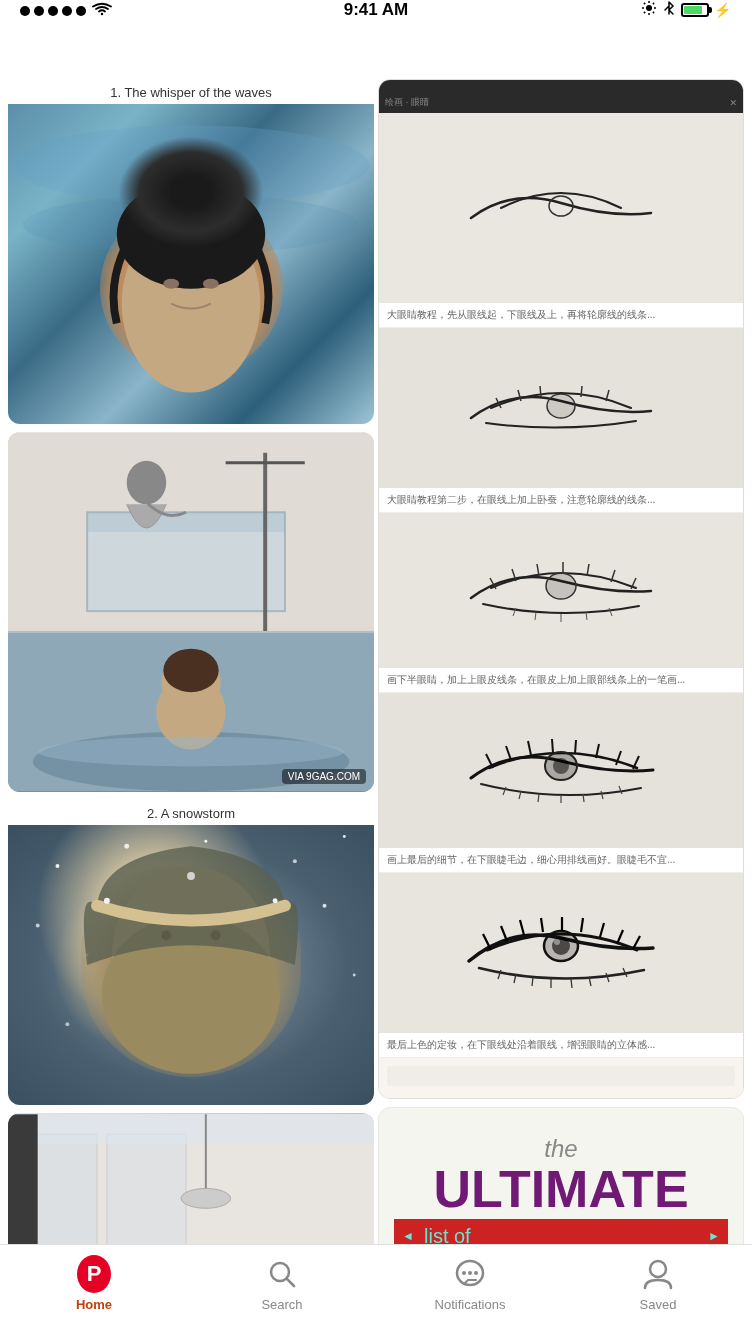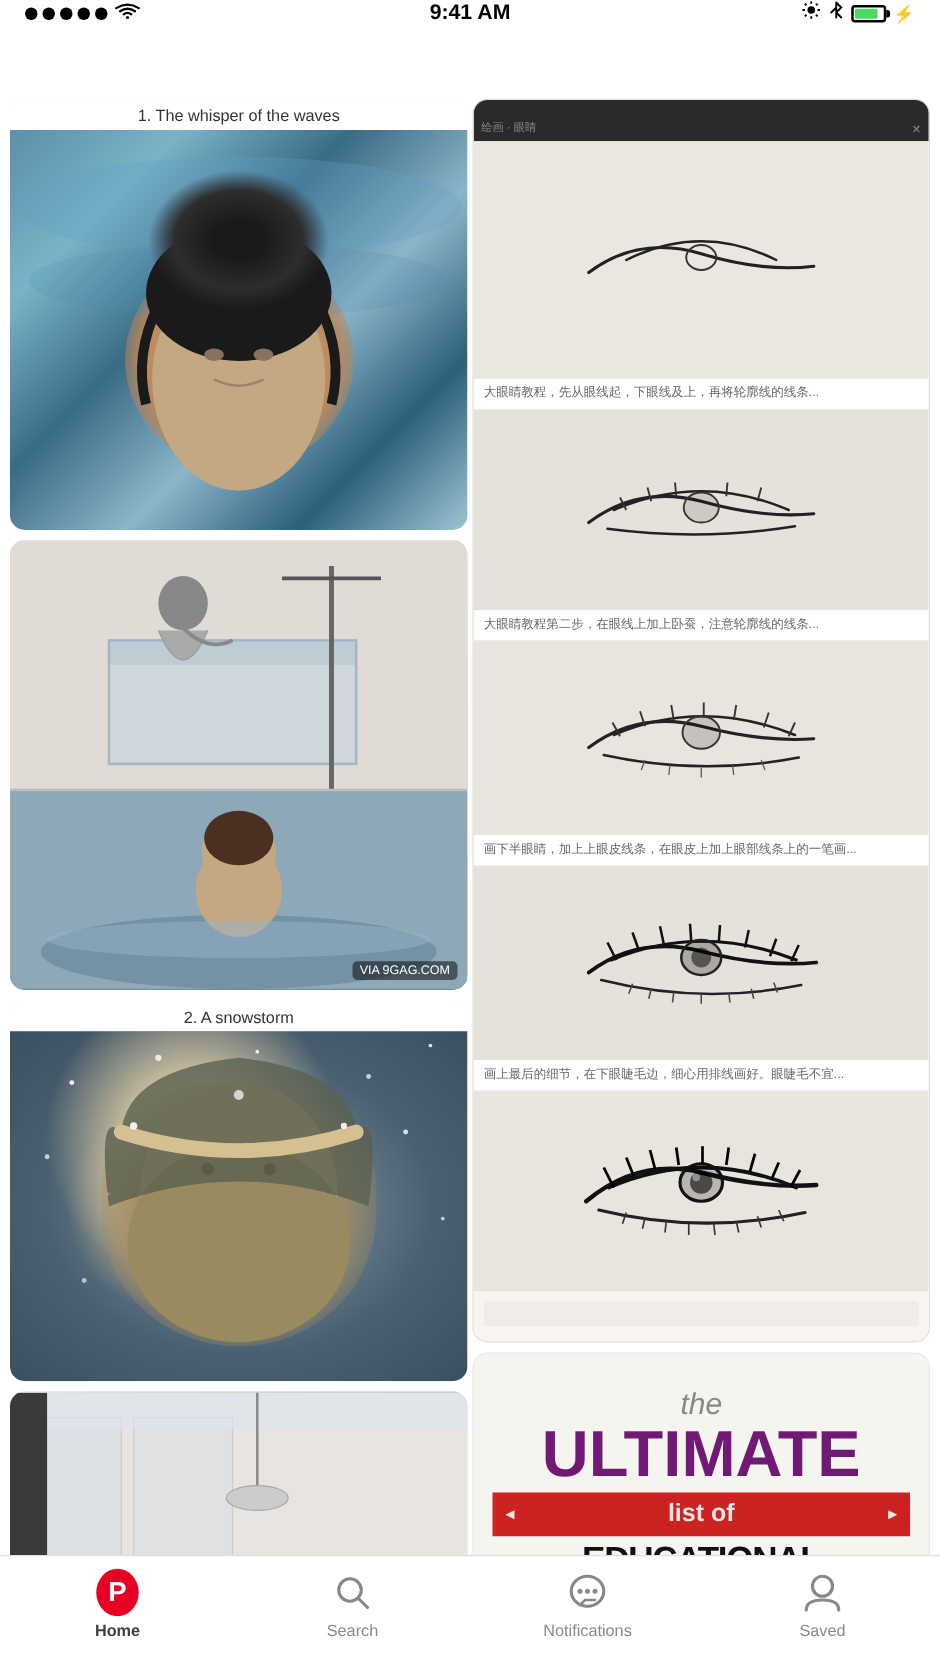--- a/index.html
+++ b/index.html
@@ -261,26 +261,26 @@
     }
     .edu-ultimate {
       font-size: 52px;
       font-weight: 900;
       color: #701a75;
       line-height: 1;
       text-align: center;
     }
     .edu-list-of {
       background: #cc2222;
-      color: #e5e5e5;
+      color: #5eead4;
       font-size: 20px;
-      font-weight: 700;
+      font-weight: 400;
       padding: 6px 30px;
       margin: 4px 0;
-      text-align: center;
+      text-align: left;
       width: 100%;
       position: relative;
     }
     .edu-list-of::before,
     .edu-list-of::after {
       content: '◄';
       position: absolute;
       left: 8px;
       top: 50%;
       transform: translateY(-50%);
@@ -340,21 +340,21 @@
       height: 34px;
       display: flex;
       align-items: center;
       justify-content: center;
     }
     .nav-label {
       font-size: 13px;
       color: #888;
     }
     .nav-label.active {
-      color: #404040;
+      color: #c2410c;
       font-weight: 600;
     }
 
     
     .pinterest-icon {
       width: 38px;
       height: 38px;
       background: #e60023;
       border-radius: 50%;
       display: flex;
@@ -677,20 +677,21 @@
               <line x1="40" y1="54" x2="37" y2="63" stroke="#333" stroke-width="1.3"></line>
               <line x1="55" y1="58" x2="53" y2="67" stroke="#333" stroke-width="1.3"></line>
               <line x1="72" y1="61" x2="71" y2="70" stroke="#333" stroke-width="1.3"></line>
               <line x1="90" y1="63" x2="90" y2="72" stroke="#333" stroke-width="1.3"></line>
               <line x1="110" y1="63" x2="111" y2="72" stroke="#333" stroke-width="1.3"></line>
               <line x1="128" y1="61" x2="130" y2="70" stroke="#333" stroke-width="1.3"></line>
               <line x1="145" y1="57" x2="148" y2="66" stroke="#333" stroke-width="1.3"></line>
               <line x1="162" y1="52" x2="166" y2="61" stroke="#333" stroke-width="1.3"></line>
             </svg>
           </div>
+          <div class="rt-caption">最后上色的定妆，在下眼线处沿着眼线，增强眼睛的立体感...</div>
 
           <div class="rt-caption-last">
             <div style="background:#e8e4de;height:20px;border-radius:2px;opacity:0.5;"></div>
           </div>
         </div>
 
         <div class="edu-card">
           <div class="edu-the">the</div>
           <div class="edu-ultimate">ULTIMATE</div>
           <div class="edu-list-of">list of</div>

